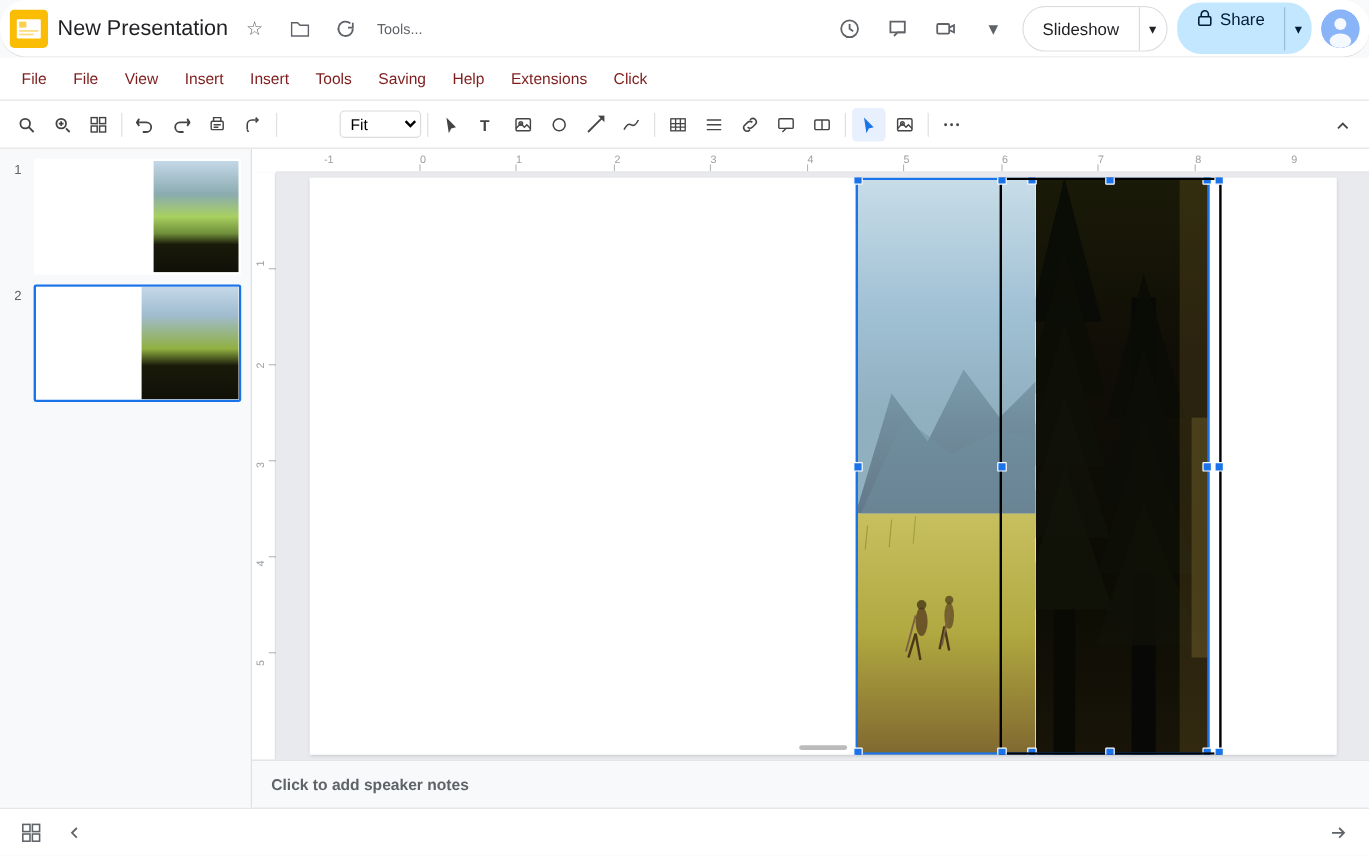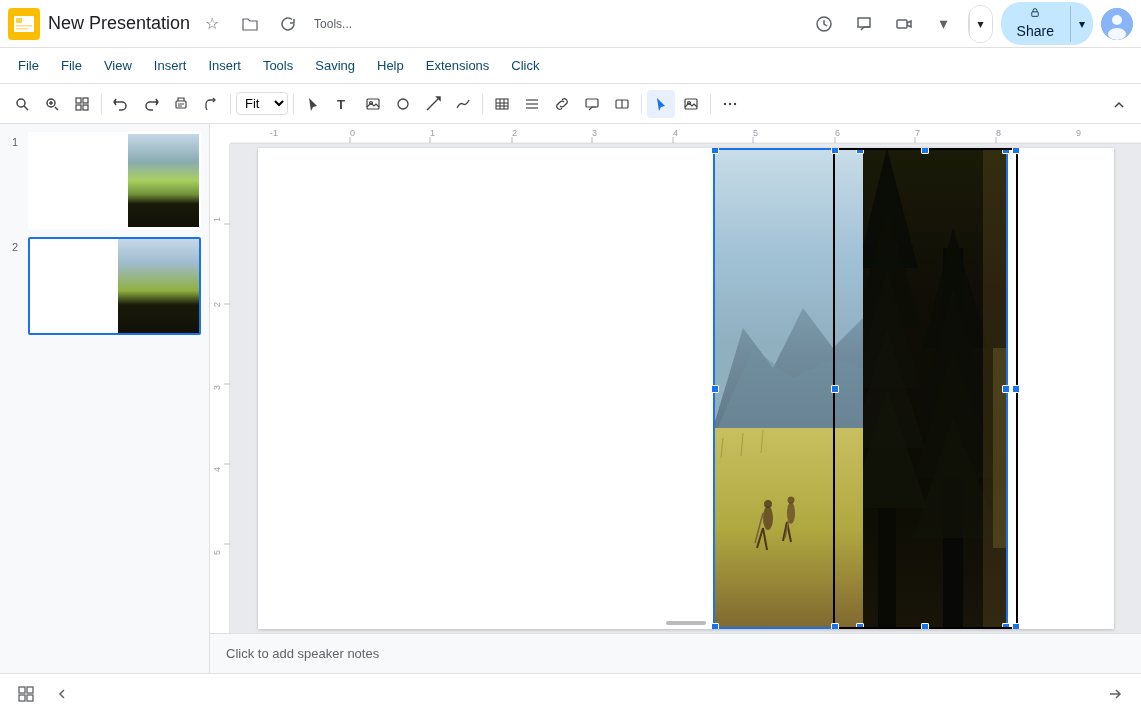--- a/index.html
+++ b/index.html
@@ -6,20 +6,21 @@
     body { font-family: 'Arial', sans-serif; font-size: 13px; background: #f8f9fa; overflow: hidden; width: 1141px; height: 713px; }
 
     
     .title-bar {
       display: flex;
       align-items: center;
       height: 48px;
       background: #fff;
       padding: 0 8px;
       border-bottom: 1px solid #e0e0e0;
+      border-radius: 22px;
     }
     .app-icon {
       width: 32px;
       height: 32px;
       margin-right: 8px;
       flex-shrink: 0;
     }
     .title-section {
       display: flex;
       flex-direction: column;
@@ -102,23 +103,22 @@
     }
     .share-btn {
       padding: 6px 16px;
       background: transparent;
       border: none;
       cursor: pointer;
       font-size: 14px;
       color: #001d35;
       height: 43px;
       display: flex;
-      align-items: center;
+      align-items: flex-start;
       gap: 6px;
-      flex-direction: column;
     }
     .share-arrow {
       padding: 6px 8px;
       background: transparent;
       border: none;
       cursor: pointer;
       font-size: 12px;
       color: #001d35;
       height: 36px;
       border-left: 1px solid rgba(0,29,53,0.2);
@@ -145,21 +145,21 @@
       background: #fff;
       padding: 0 8px;
       border-bottom: 1px solid #e0e0e0;
       gap: 2px;
     }
     .menu-item {
       padding: 4px 10px;
       cursor: pointer;
       border-radius: 4px;
       font-size: 13px;
-      color: #0c4a6e;
+      color: #7f1d1d;
     }
 
     
     .toolbar {
       display: flex;
       align-items: center;
       height: 40px;
       background: #fff;
       padding: 0 8px;
       border-bottom: 1px solid #e0e0e0;
@@ -185,21 +185,22 @@
       background: #e0e0e0;
       margin: 0 3px;
     }
     .zoom-select {
       border: 1px solid #dadce0;
       border-radius: 4px;
       padding: 2px 4px;
       font-size: 13px;
       background: #fff;
       cursor: pointer;
-      width: 52px;
+      width: 68px;
+      margin-left: 47px;
     }
     .toolbar-active {
       background: #e8f0fe;
     }
 
     
     .main-content {
       display: flex;
       height: calc(713px - 48px - 36px - 40px - 40px);
     }
@@ -311,20 +312,21 @@
     
     .speaker-notes {
       height: 40px;
       background: #f8f9fa;
       border-top: 1px solid #e0e0e0;
       display: flex;
       align-items: center;
       padding: 0 16px;
       color: #5f6368;
       font-size: 13px;
+      font-weight: bold;
     }
 
     
     .bottom-controls {
       display: flex;
       align-items: center;
       height: 40px;
       background: #fff;
       border-top: 1px solid #e0e0e0;
       padding: 0 12px;
@@ -438,20 +440,21 @@
     </button>
     <button class="icon-btn">
       <svg width="18" height="18" viewBox="0 0 18 18" fill="none" stroke="#5f6368" stroke-width="1.5">
           <rect x="2" y="5" width="10" height="8" rx="1"></rect>
           <path d="M12 8l4-2v6l-4-2"></path>
         </svg>
     </button>
     <button class="icon-btn">▾</button>
 
     <div class="slideshow-btn-group">
+      <button class="slideshow-btn">Slideshow</button>
       <div class="slideshow-divider"></div>
       <button class="slideshow-arrow">▾</button>
     </div>
 
     <div class="share-btn-group">
       <button class="share-btn">
         <svg width="14" height="14" viewBox="0 0 14 14" fill="#001d35">
             <rect x="2" y="6" width="10" height="7" rx="1" fill="none" stroke="#001d35" stroke-width="1.3"></rect>
             <path d="M4 6V4a3 3 0 0 1 6 0v2" stroke="#001d35" stroke-width="1.3" fill="none"></path>
           </svg>

